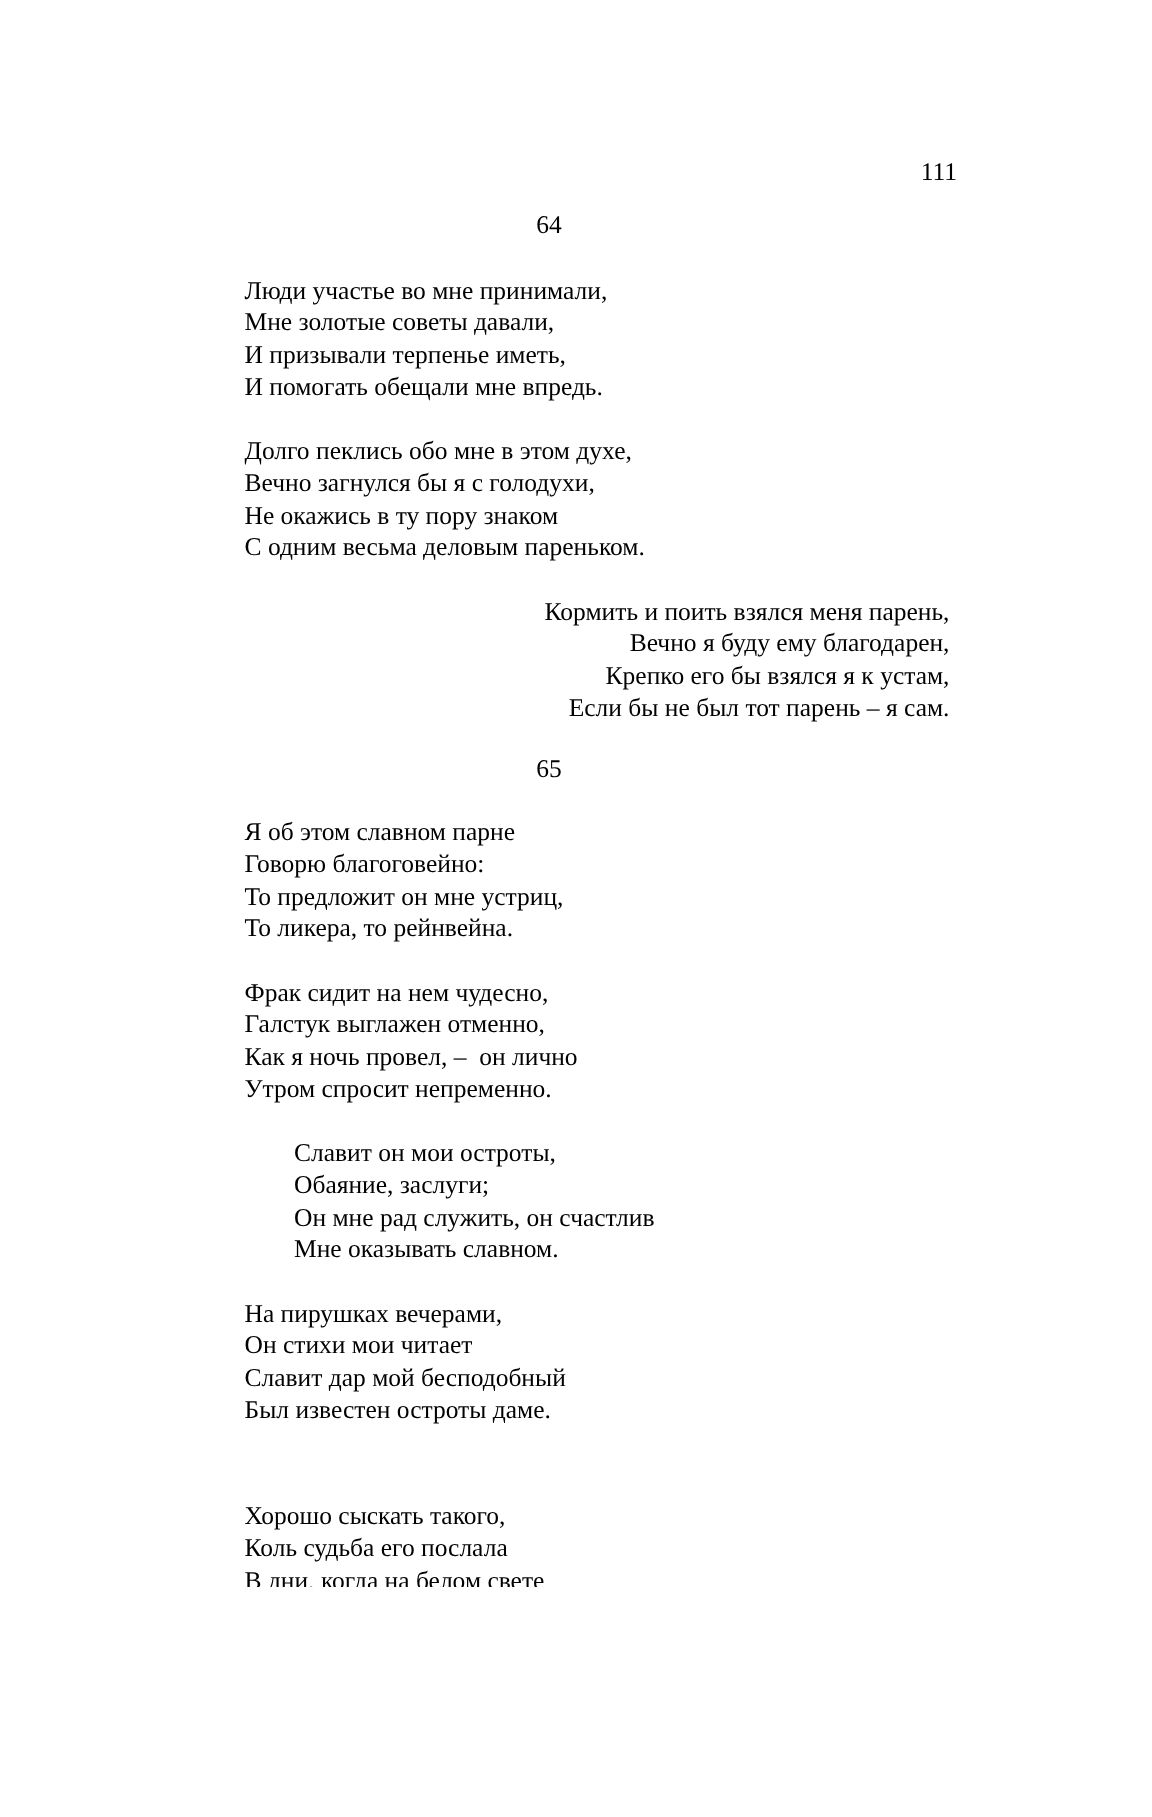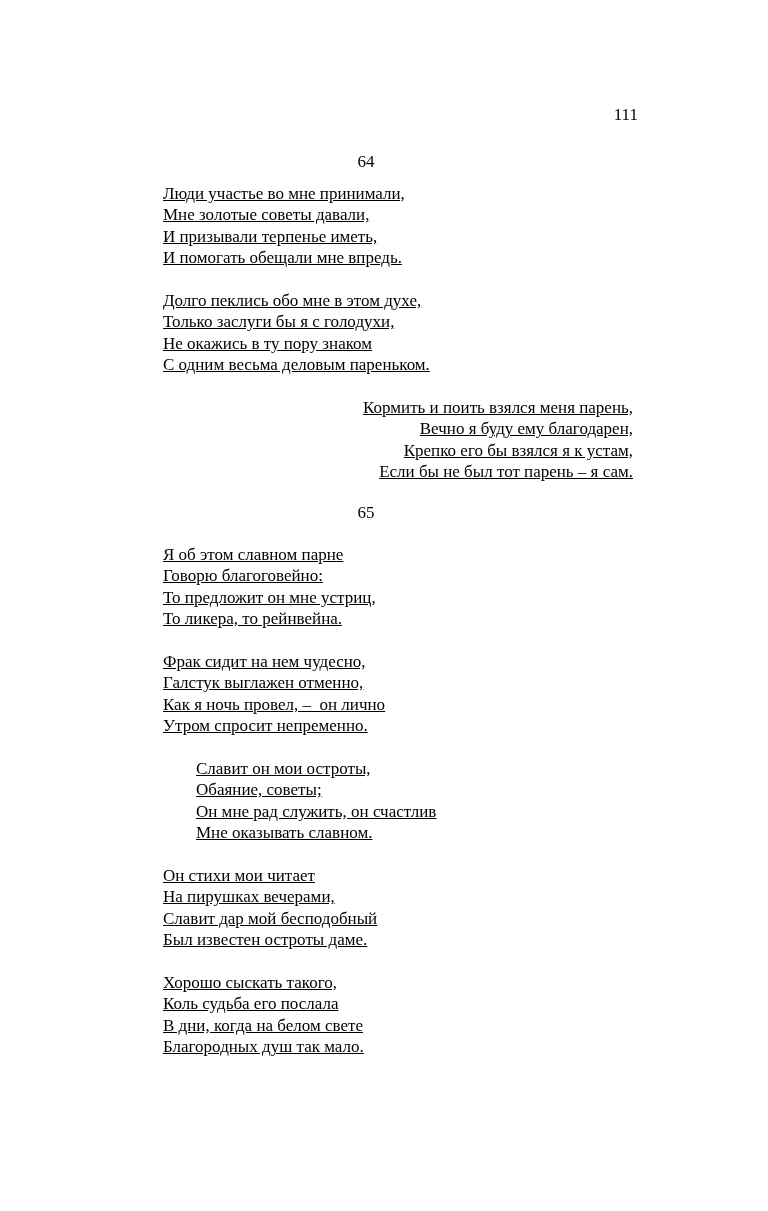--- a/index.html
+++ b/index.html
@@ -25,46 +25,45 @@
   }
   .poem-title {
     left: 163px;
     width: 406px;
     text-align: center;
     line-height: 21.4px;
   }
   .stanza {
     left: 163px;
     width: 470px;
-    text-decoration: underline;
   }
   .line {
     line-height: 21.4px;
     white-space: pre-wrap;
   }
 </style>
 </head>
 <body>
 
 <div id="page">
 
   <div class="abs page-number">111</div>
 
-  <div class="abs poem-title" style="top:151px;">64</div>
+  <div class="abs poem-title" style="top:139px;">64</div>
 
   <div class="abs stanza" style="top:183px;">
     <div class="line">Люди участье во мне принимали,</div>
     <div class="line">Мне золотые советы давали,</div>
     <div class="line">И призывали терпенье иметь,</div>
     <div class="line">И помогать обещали мне впредь.</div>
   </div>
 
   <div class="abs stanza" style="top:290px;">
     <div class="line">Долго пеклись обо мне в этом духе,</div>
-    <div class="line">Только заслуги бы я с голодухи,</div>
+    <div class="line">Вечно загнулся бы я с голодухи,</div>
     <div class="line">Не окажись в ту пору знаком</div>
     <div class="line">С одним весьма деловым пареньком.</div>
   </div>
 
   <div class="abs stanza" style="top:397px;text-align:right;">
     <div class="line">Кормить и поить взялся меня парень,</div>
     <div class="line">Вечно я буду ему благодарен,</div>
     <div class="line">Крепко его бы взялся я к устам,</div>
     <div class="line">Если бы не был тот парень – я сам.</div>
   </div>
@@ -80,32 +79,32 @@
 
   <div class="abs stanza" style="top:651px;">
     <div class="line">Фрак сидит на нем чудесно,</div>
     <div class="line">Галстук выглажен отменно,</div>
     <div class="line">Как я ночь провел, –  он лично</div>
     <div class="line">Утром спросит непременно.</div>
   </div>
 
   <div class="abs stanza" style="top:758px;margin-left:33px;">
     <div class="line">Славит он мои остроты,</div>
-    <div class="line">Обаяние, советы;</div>
+    <div class="line">Обаяние, заслуги;</div>
     <div class="line">Он мне рад служить, он счастлив</div>
     <div class="line">Мне оказывать славном.</div>
   </div>
 
   <div class="abs stanza" style="top:865px;">
+    <div class="line">На пирушках вечерами,</div>
     <div class="line">Он стихи мои читает</div>
-    <div class="line">На пирушках вечерами,</div>
     <div class="line">Славит дар мой бесподобный</div>
     <div class="line">Был известен остроты даме.</div>
   </div>
 
-  <div class="abs stanza" style="top:972px;">
+  <div class="abs stanza" style="top:1000px;">
     <div class="line">Хорошо сыскать такого,</div>
     <div class="line">Коль судьба его послала</div>
     <div class="line">В дни, когда на белом свете</div>
     <div class="line">Благородных душ так мало.</div>
   </div>
 
 </div>
 
 </body></html>

